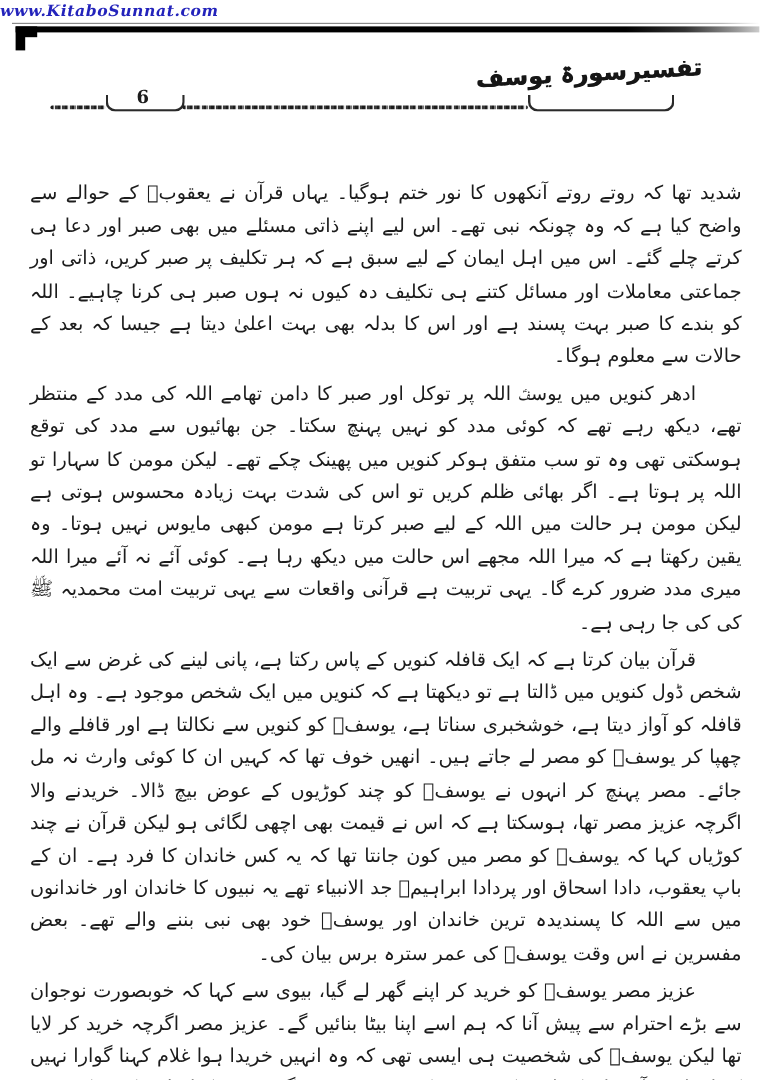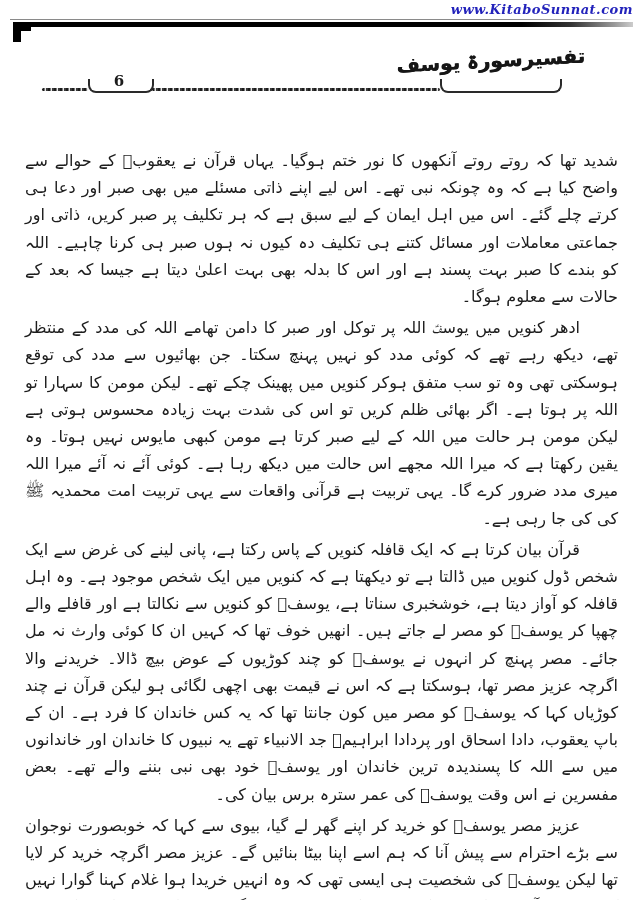--- a/index.html
+++ b/index.html
@@ -8,21 +8,21 @@
     background:#ffffff;
     font-family:"DejaVu Sans",sans-serif;
     overflow:hidden;
     position:relative;
   }
   .page{position:absolute;inset:0;background:#fff;}
 
   
   .url{
     position:absolute;top:2px;left:0;right:0;
-    text-align:right;
+    text-align:left;
     font-family:"DejaVu Serif",serif;
     font-style:italic;font-weight:bold;
     font-size:13px;letter-spacing:.5px;
     color:#2323bb;
   }
 
   
   .topline{
     position:absolute;top:19px;left:10px;right:0;height:1px;
     background:linear-gradient(90deg,#8a8a8a 0 80%,#bbb 95%,transparent 100%);

